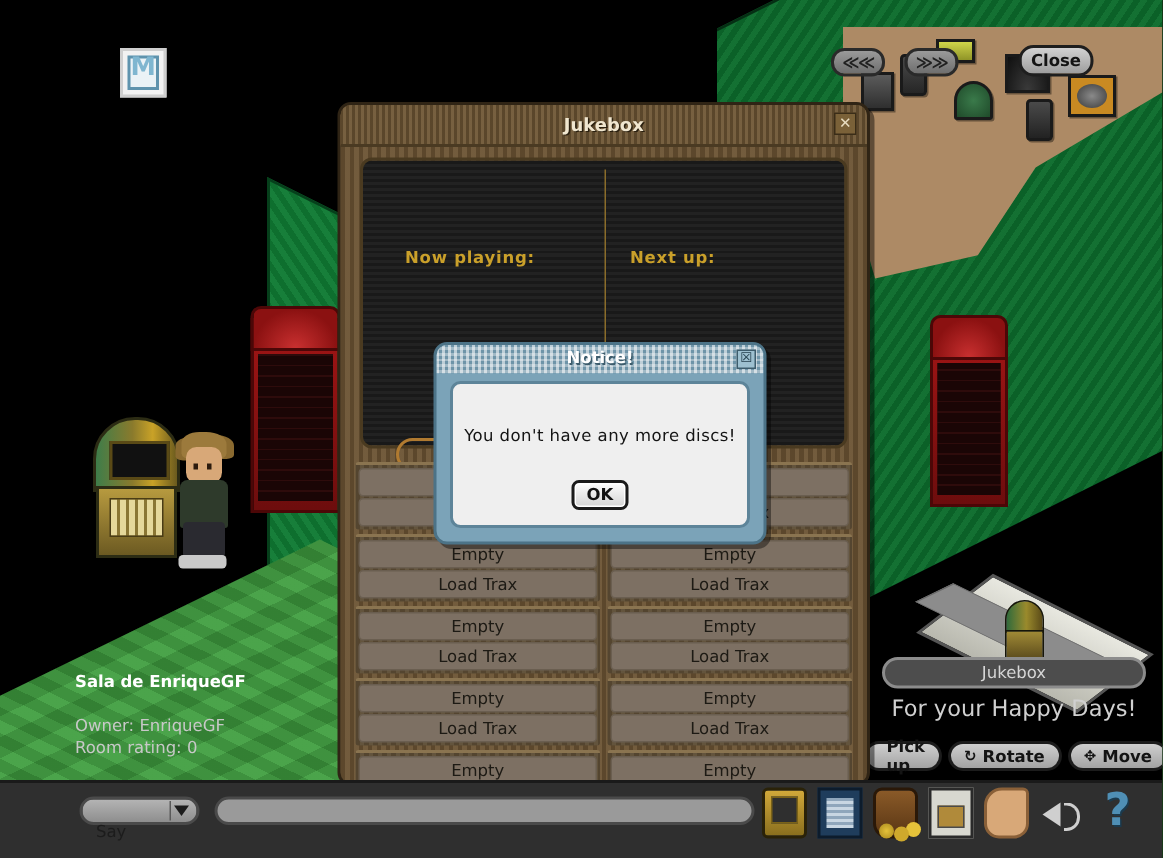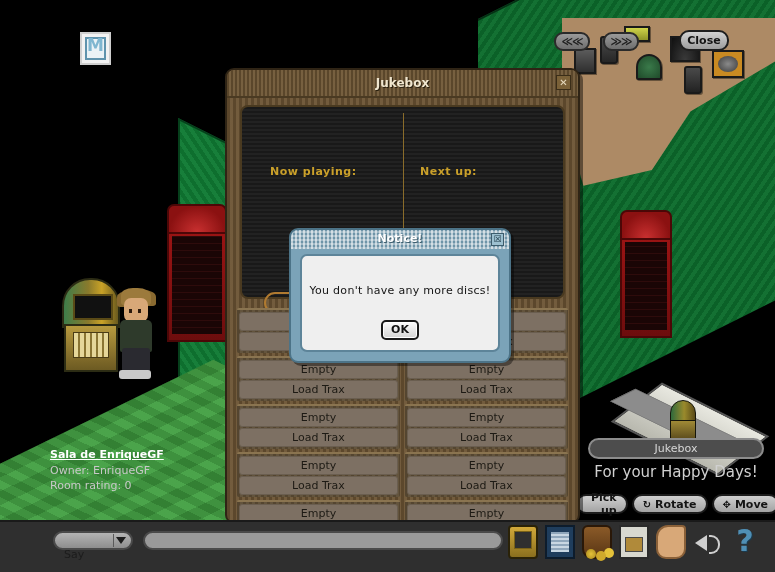--- a/index.html
+++ b/index.html
@@ -226,21 +226,21 @@
   #m-badge .letter {
     position: absolute; inset: 0;
     color: #7fb6d0;
     font: bold 17px "DejaVu Sans", sans-serif;
     text-align: center;
     line-height: 22px;
   }
 
   
   #room-info { position: absolute; left: 50px; top: 448px; z-index: 10; }
-  #room-info .title { color: #ffffff; font: bold 11px "DejaVu Sans", sans-serif; margin-bottom: 3px; text-decoration: underline; }
+  #room-info .title { color: #ffffff; font: bold 11px "DejaVu Sans", sans-serif; margin-bottom: 16px; }
   #room-info .line { color: #c8c8c8; font-size: 11px; margin-bottom: 2px; }
 
   
   #furni-info { position: absolute; left: 578px; top: 398px; width: 196px; z-index: 10; text-align: center; }
   .furni-tile {
     position: relative;
     width: 112px; height: 46px;
     margin: 0 auto;
     background: #8c8c8c;
     transform: rotate(45deg) skew(-19deg,-19deg) scale(1,.58);
@@ -280,21 +280,20 @@
   }
   .act-btn {
     display: flex; align-items: center; gap: 4px;
     height: 20px; padding: 0 9px;
     background: linear-gradient(#cfcfcf, #a3a3a3);
     border: 2px solid #1c1c1c;
     border-radius: 10px;
     color: #141414;
     font: bold 11px "DejaVu Sans", sans-serif;
     cursor: pointer;
-    text-align: right;
   }
   .act-ico { font-size: 10px; }
 
   
   #jukebox-window {
     position: absolute;
     left: 225px; top: 68px;
     width: 355px; height: 456px;
     z-index: 20;
     background:

